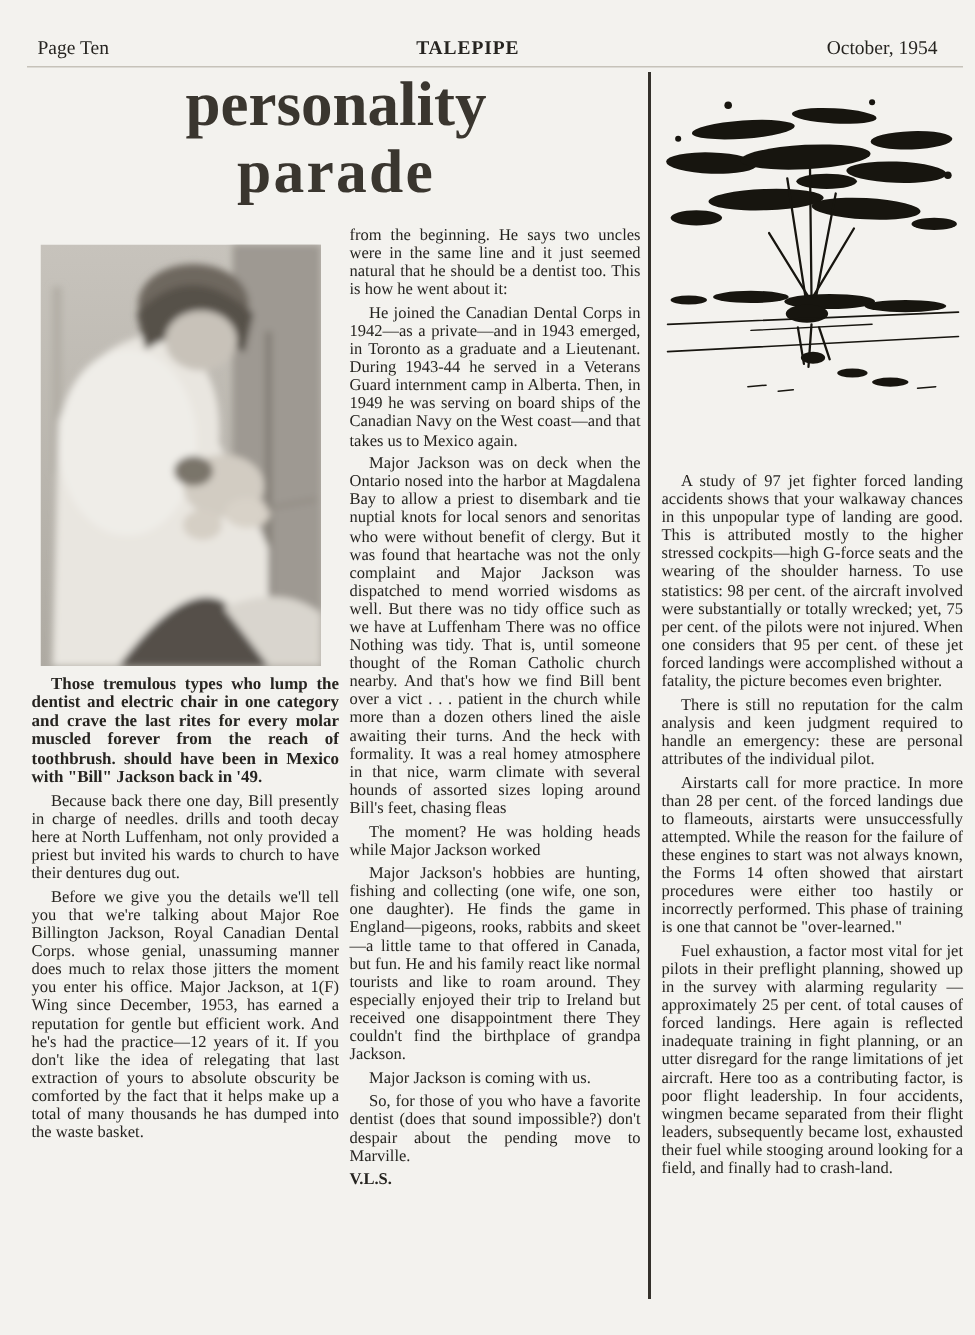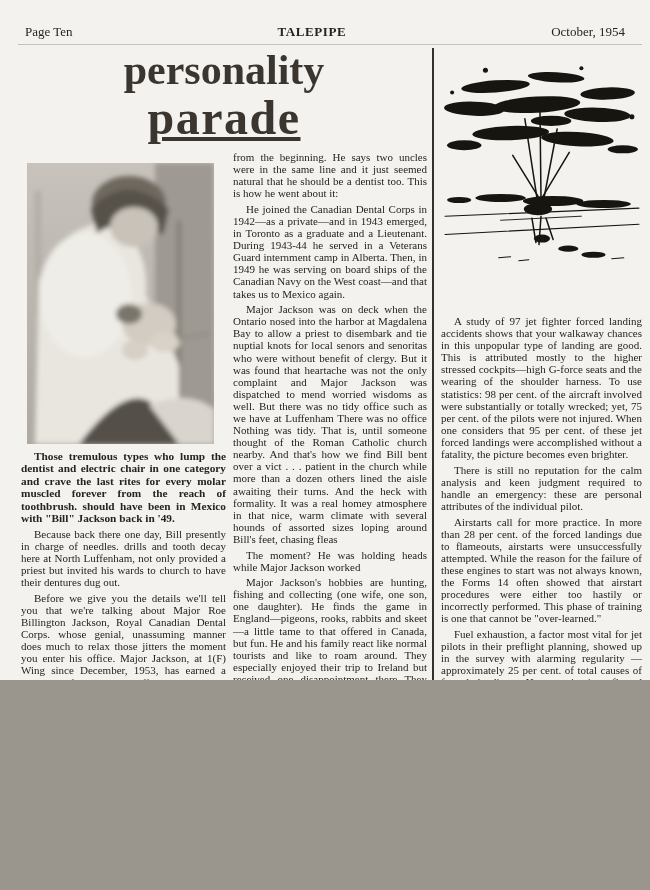--- a/index.html
+++ b/index.html
@@ -1,30 +1,30 @@
 <!DOCTYPE html>
 <html><head>
 <meta charset="utf-8">
 <style>
   html,body { margin:0; padding:0; background:#9a968e; }
   .page {
-    position:relative; width:650px; height:680px; margin:0 auto;
+    position:relative; width:650px; height:890px; margin:0 auto;
     background:#f3f2ee; color:#262420; overflow:hidden;
     font-family:"Liberation Serif", serif;
   }
   .header { position:absolute; top:24px; left:25px; right:25px;
     display:flex; justify-content:space-between; align-items:baseline; font-size:13px; }
   .masthead { font-weight:bold; letter-spacing:0.6px; }
   .header-rule { position:absolute; top:44px; left:18px; right:8px;
     border-top:1px solid #c6c2b9; }
 
   .headline { position:absolute; top:48px; left:98px; width:252px; margin:0;
     text-align:center; font-weight:bold; color:#3a362f; line-height:1.06; }
   .headline .l1 { display:block; font-size:42px; }
-  .headline .l2 { display:block; font-size:48px; letter-spacing:1.5px;text-decoration:underline; }
+  .headline .l2 { display:block; font-size:41px; letter-spacing:1.5px; }
 
   .photo { position:absolute; left:27px; top:163px; width:187px; height:281px; }
   .photo svg { width:100%; height:100%; display:block; }
 
   .col { position:absolute; font-size:11px; line-height:12.1px; text-align:justify; }
   .col p { margin:0; text-indent:13px; }
   .col p + p { margin-top:3.5px; }
   .col1 { left:21px;  top:450px; width:205px; }
   .col2 { left:233px; top:151px; width:194px; }
   .col3 { left:441px; top:279px; width:201px;margin-top:36px; }

